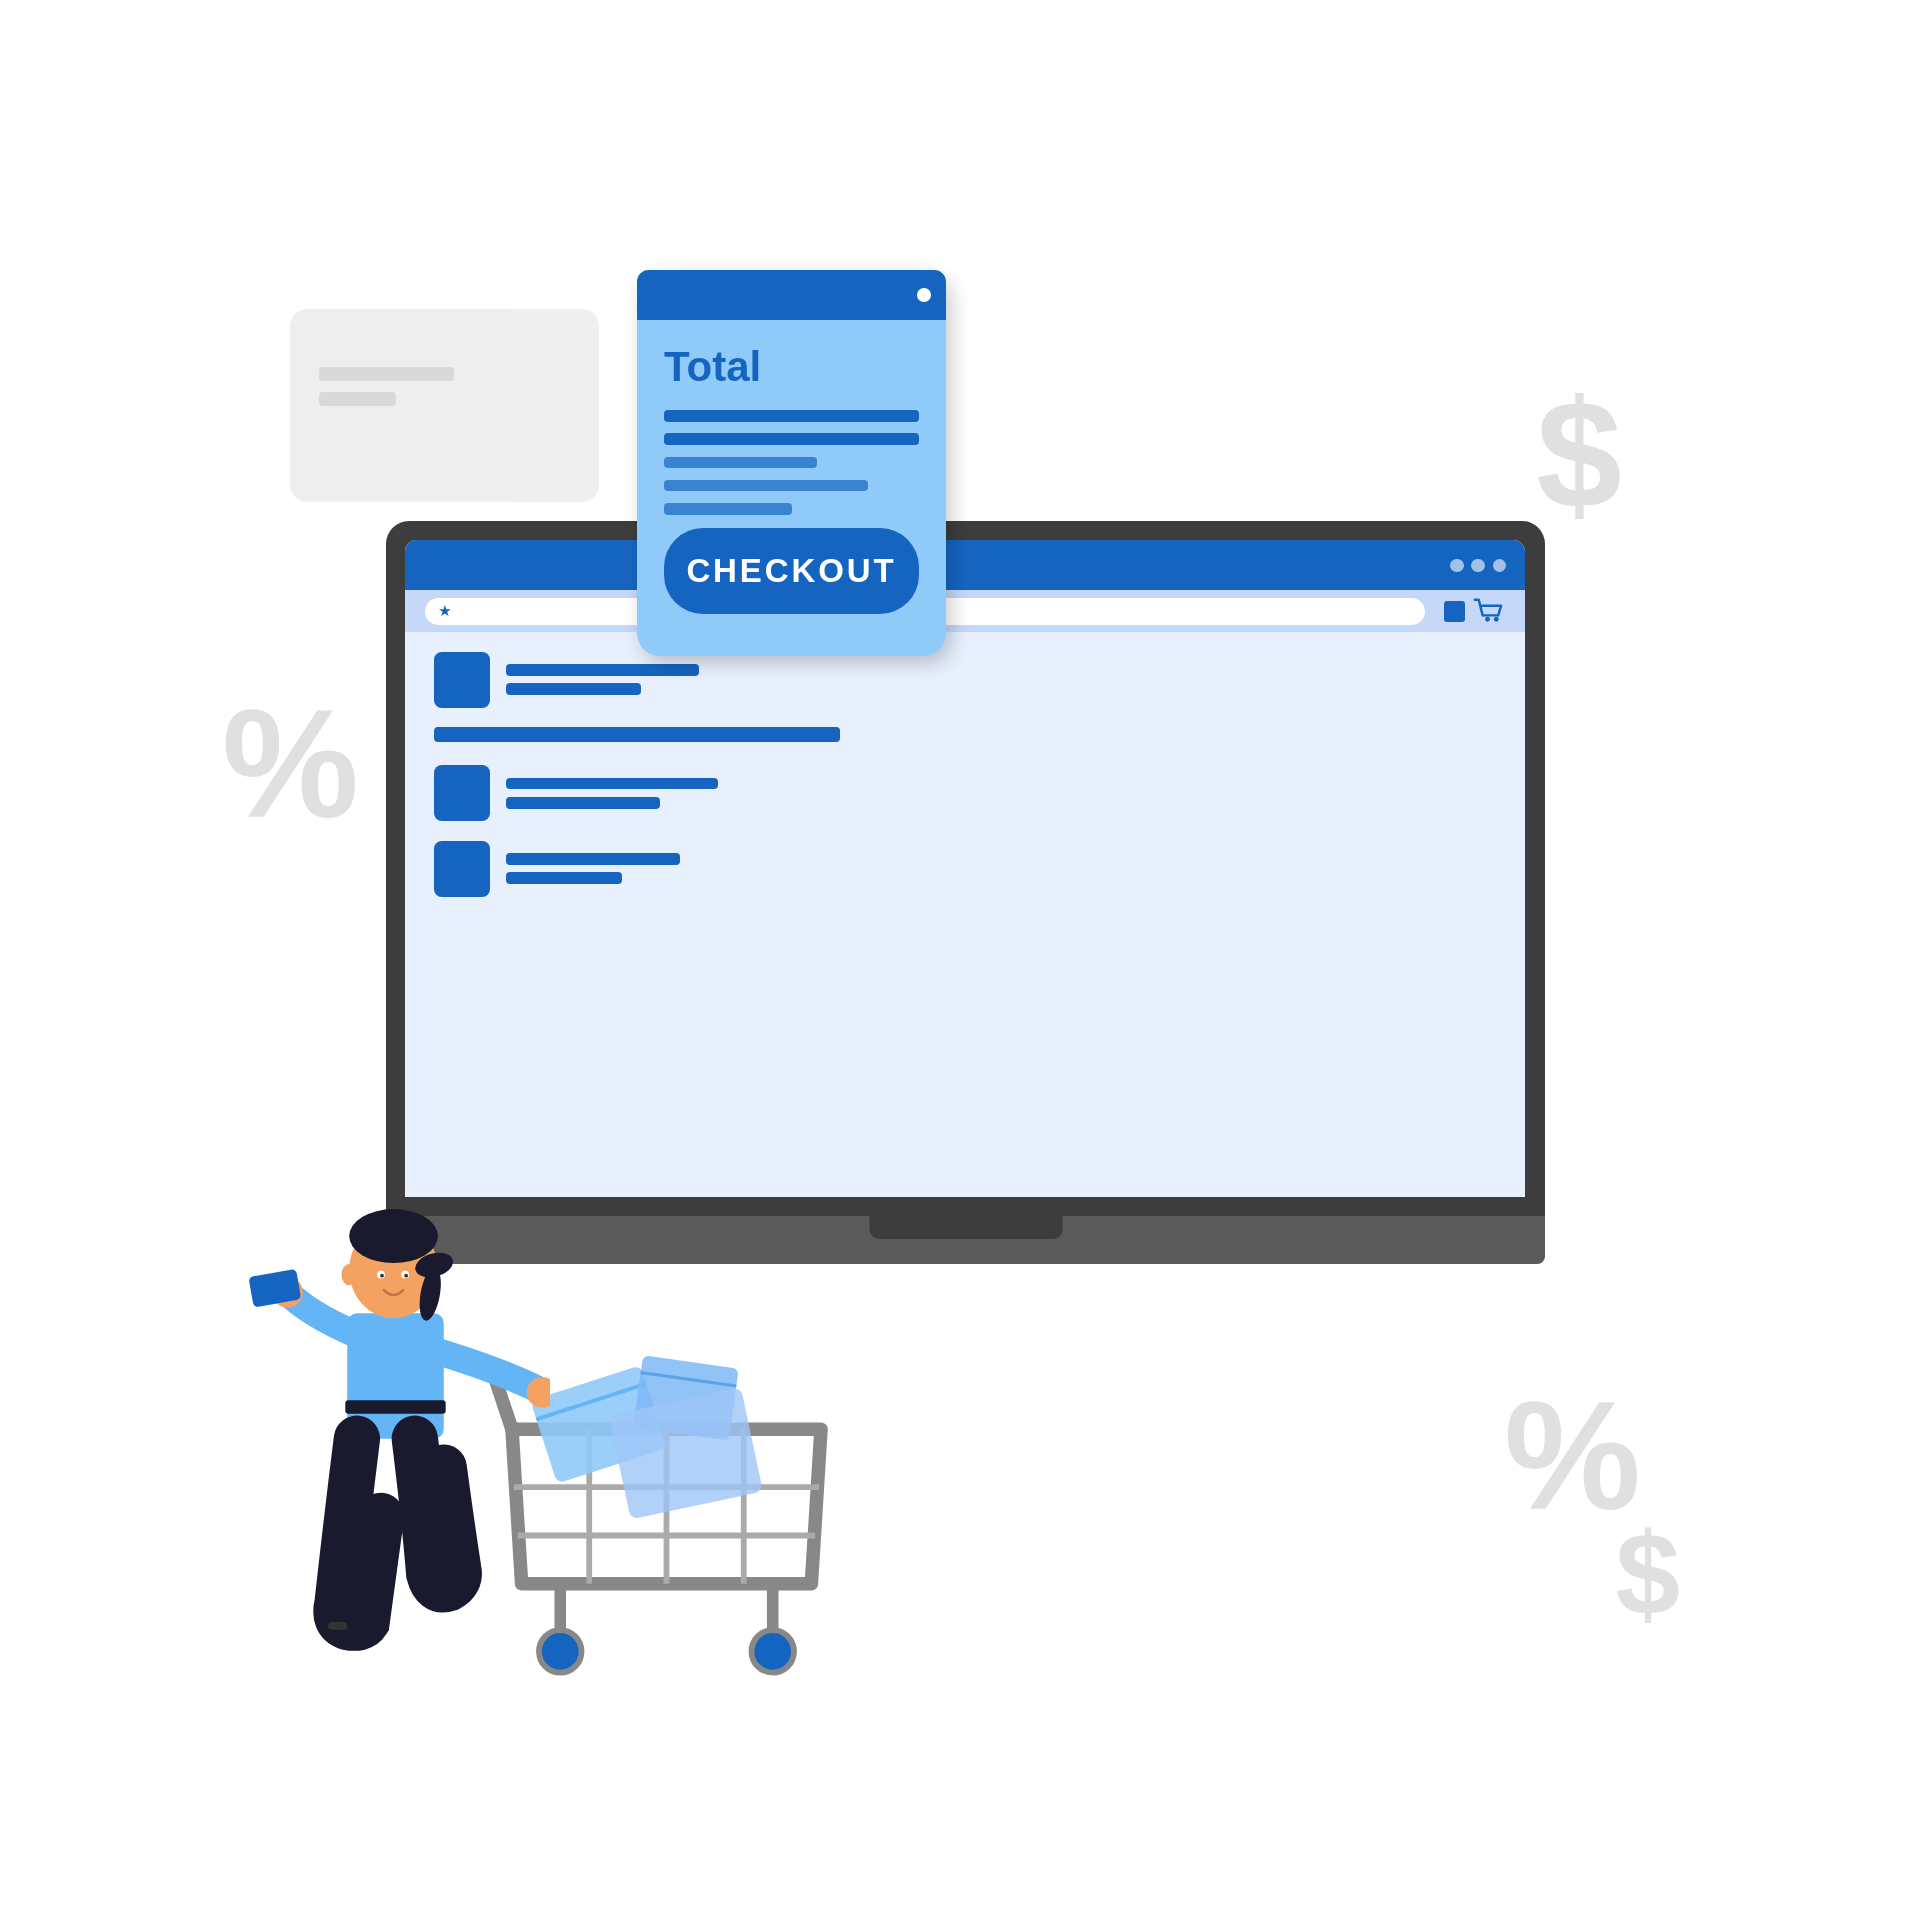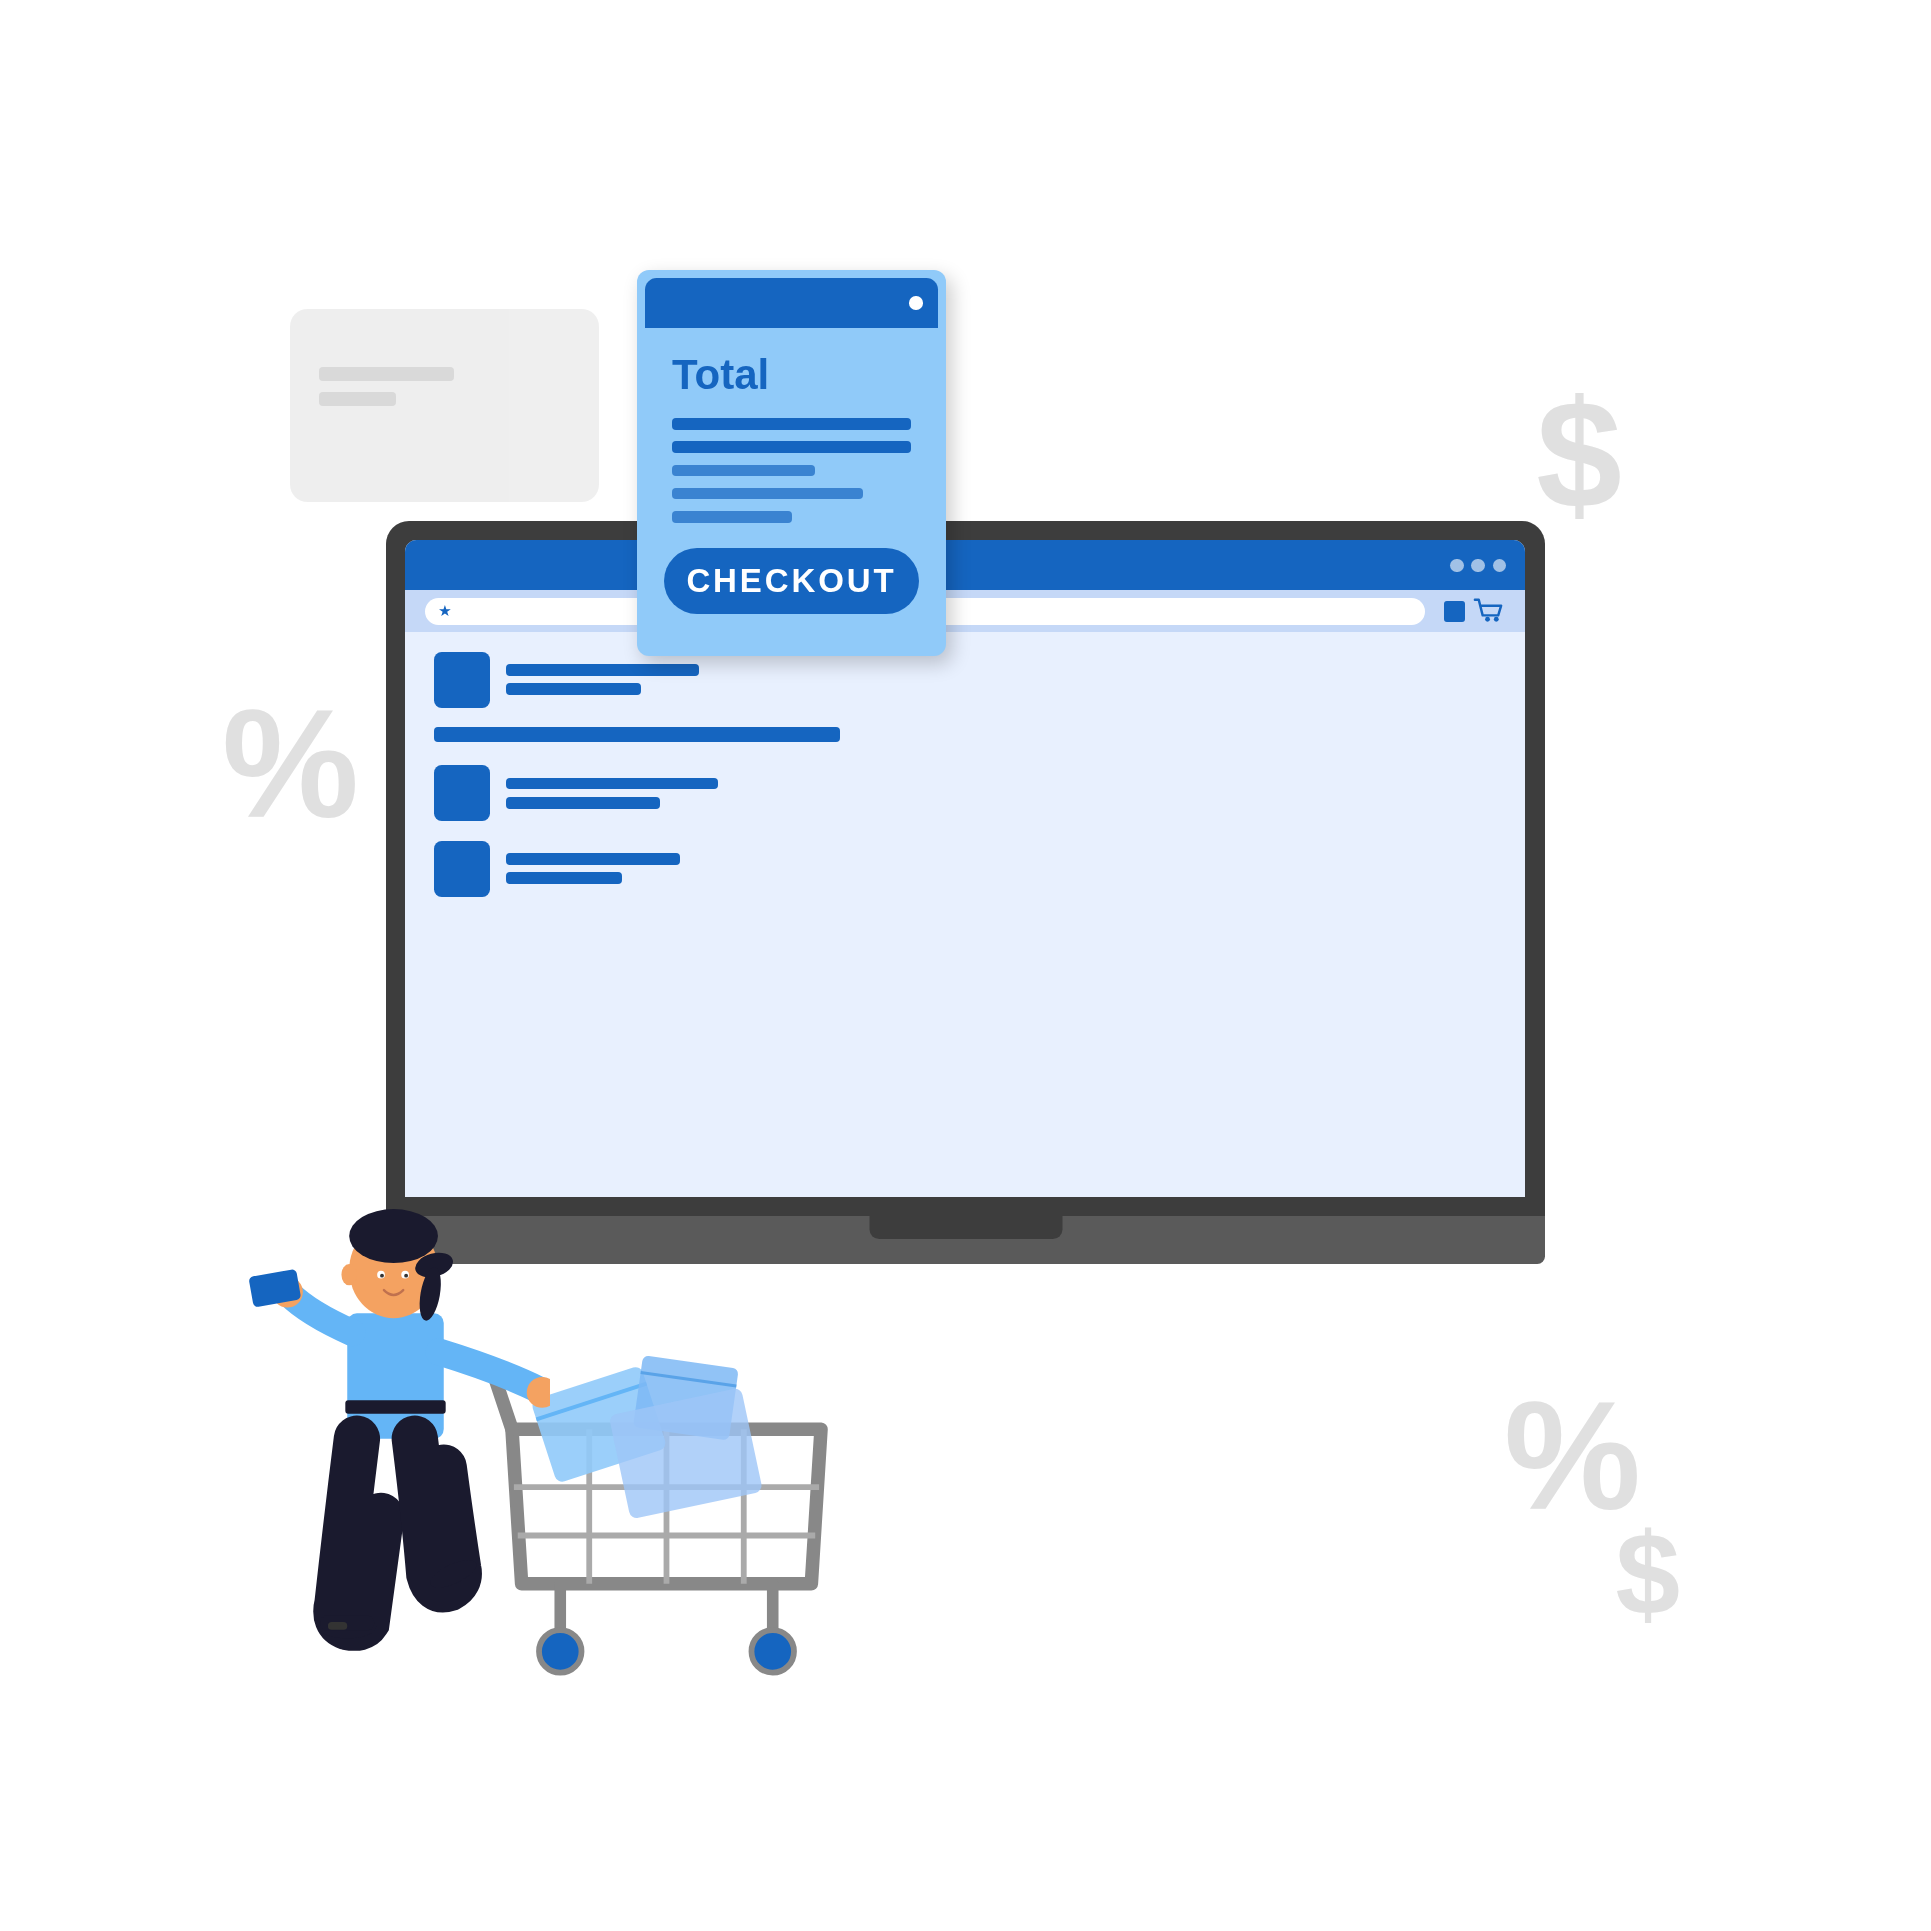--- a/index.html
+++ b/index.html
@@ -215,22 +215,22 @@
     }
 
     
     .receipt-card {
       position: absolute;
       top: 77px;
       left: 444px;
       width: 309px;
       height: 386px;
       background: #90caf9;
-      border-radius: 12px;
-      padding: 8px;
+      border-radius: 23px;
+      padding: 0;
       box-shadow: 5.8px 7.7px 19.3px rgba(0,0,0,0.2);
       z-index: 10;
     }
     .receipt-header {
       width: 100%;
       height: 50px;
       background: #1565c0;
       border-radius: 11.6px 11.6px 0 0;
       display: flex;
       align-items: center;
@@ -266,21 +266,21 @@
     }
     .receipt-line.dark { opacity: 1; }
     .receipt-line.short { width: 60%; }
 
     
     .checkout-btn {
       position: absolute;
       bottom: 42px;
       left: 27px;
       right: 27px;
-      height: 66px;
+      height: 86px;
       background: #1565c0;
       border-radius: 39px;
       display: flex;
       align-items: center;
       justify-content: center;
       color: white;
       font-size: 33px;
       font-weight: 900;
       letter-spacing: 2.9px;
     }

